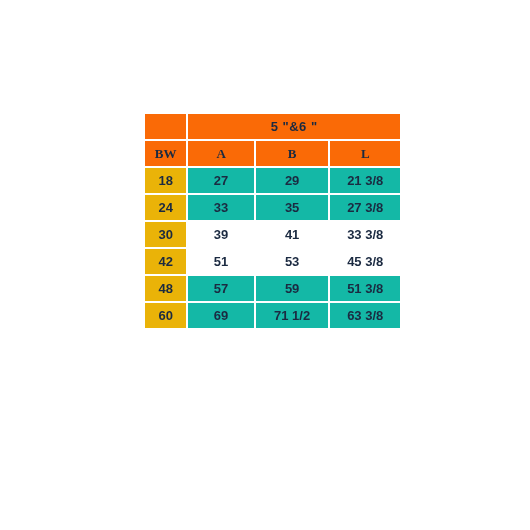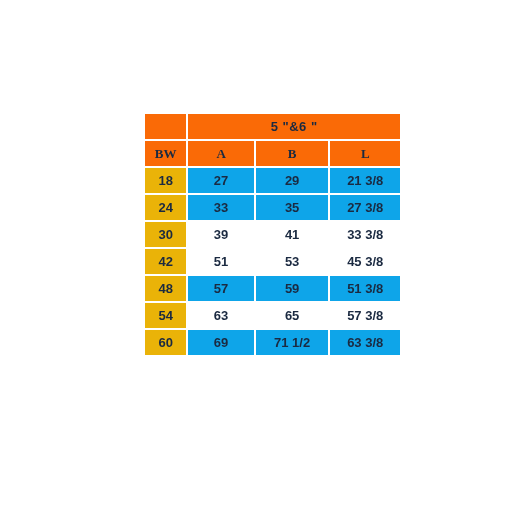--- a/index.html
+++ b/index.html
@@ -53,21 +53,21 @@
   .col-a   { width: 65px; }
   .col-b   { width: 72px; }
   .col-l   { width: 69px; }
 
   
   .c-orange {
     background: #eab308;
     color: #141414;
   }
   .c-blue {
-    background: #0ea5e9;
+    background: #14b8a6;
     color: #1b2a41;
   }
   .c-white {
     background: #ffffff;
     color: #1b2a41;
   }
 
   
   .title-cell {
     background: #fa6a06;
@@ -147,26 +147,20 @@
         <td class="c-white">45 3/8</td>
       </tr>
 
       <tr>
         <td class="c-orange">48</td>
         <td class="c-blue">57</td>
         <td class="c-blue">59</td>
         <td class="c-blue">51 3/8</td>
       </tr>
 
-      <tr>
-        <td class="c-orange">54</td>
-        <td class="c-white">63</td>
-        <td class="c-white">65</td>
-        <td class="c-white">57 3/8</td>
-      </tr>
 
       <tr>
         <td class="c-orange">60</td>
         <td class="c-blue">69</td>
         <td class="c-blue">71 1/2</td>
         <td class="c-blue">63 3/8</td>
       </tr>
 
     </tbody>
   </table>

